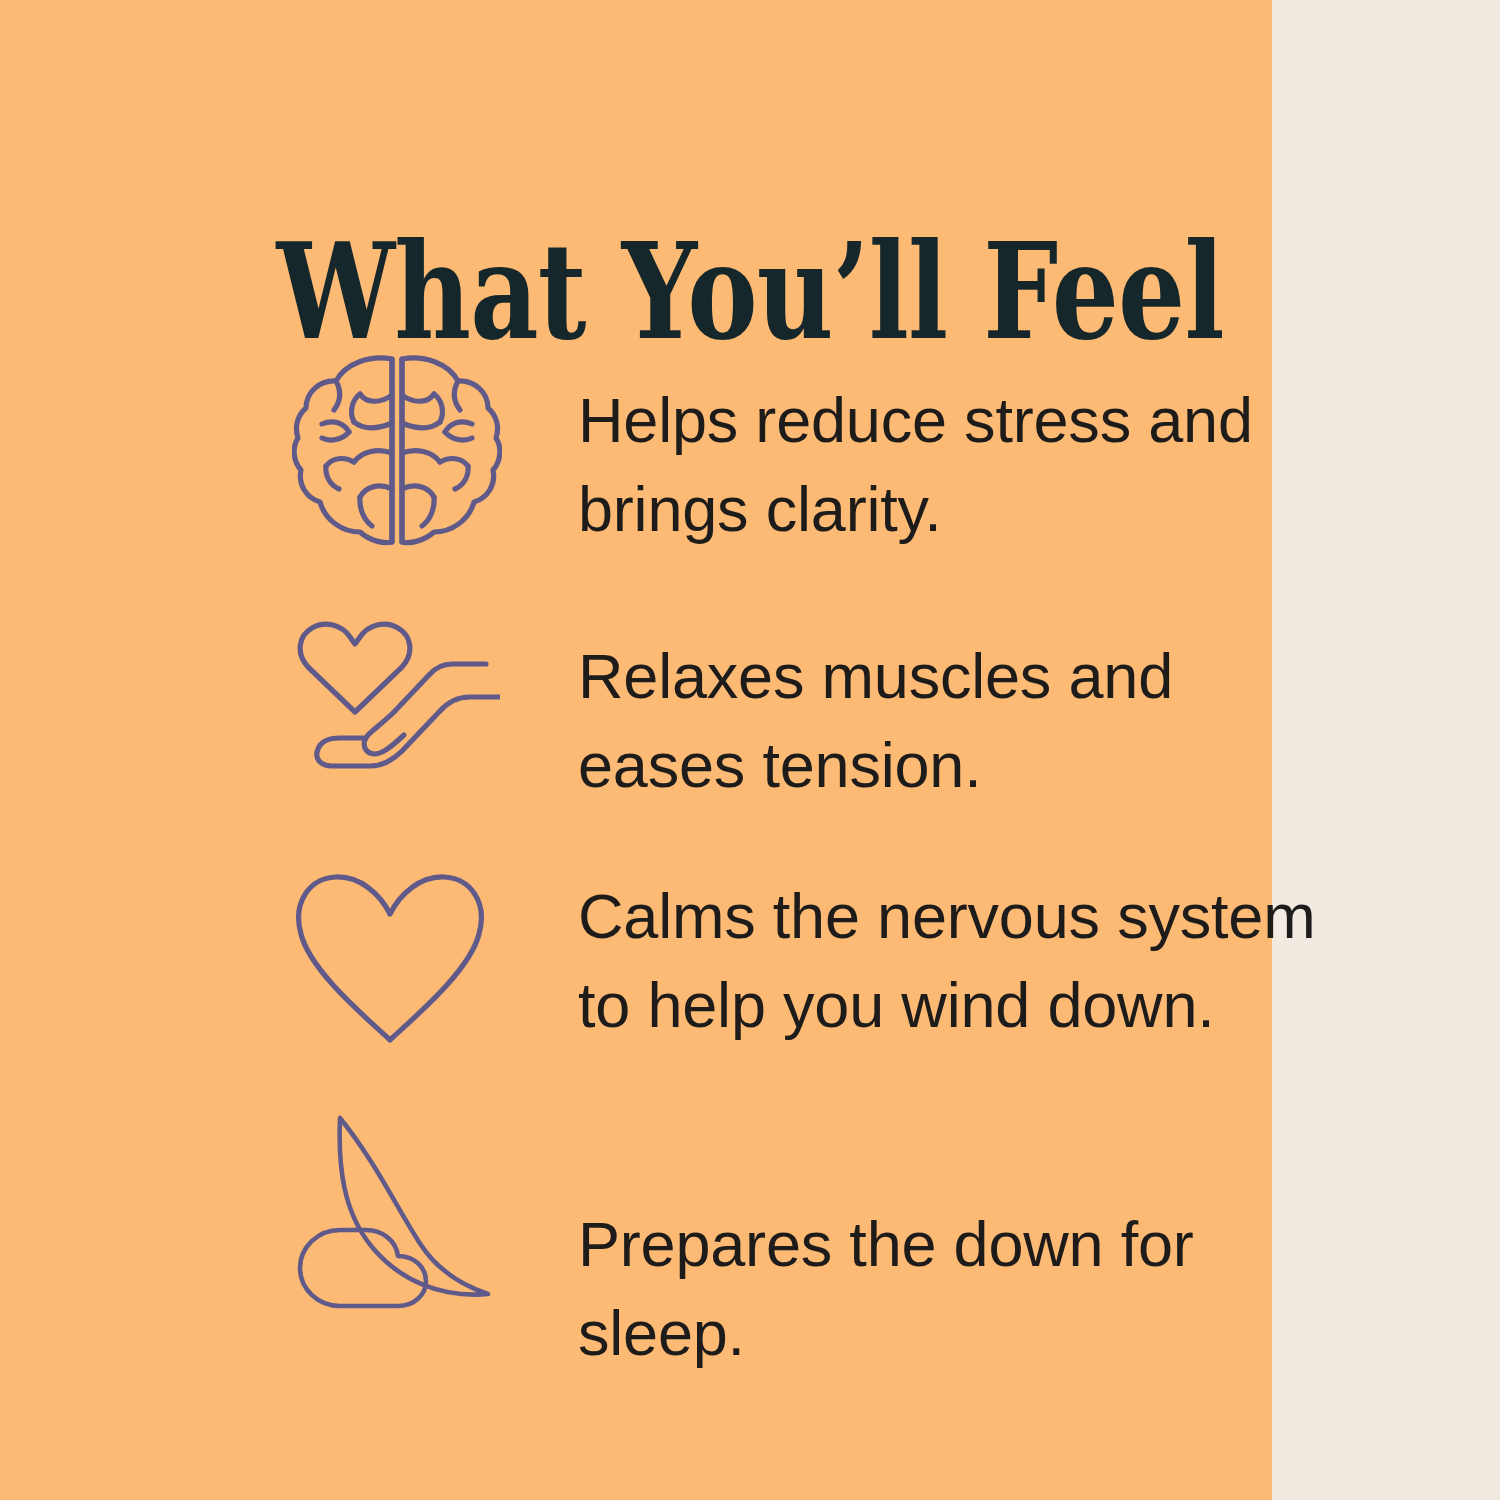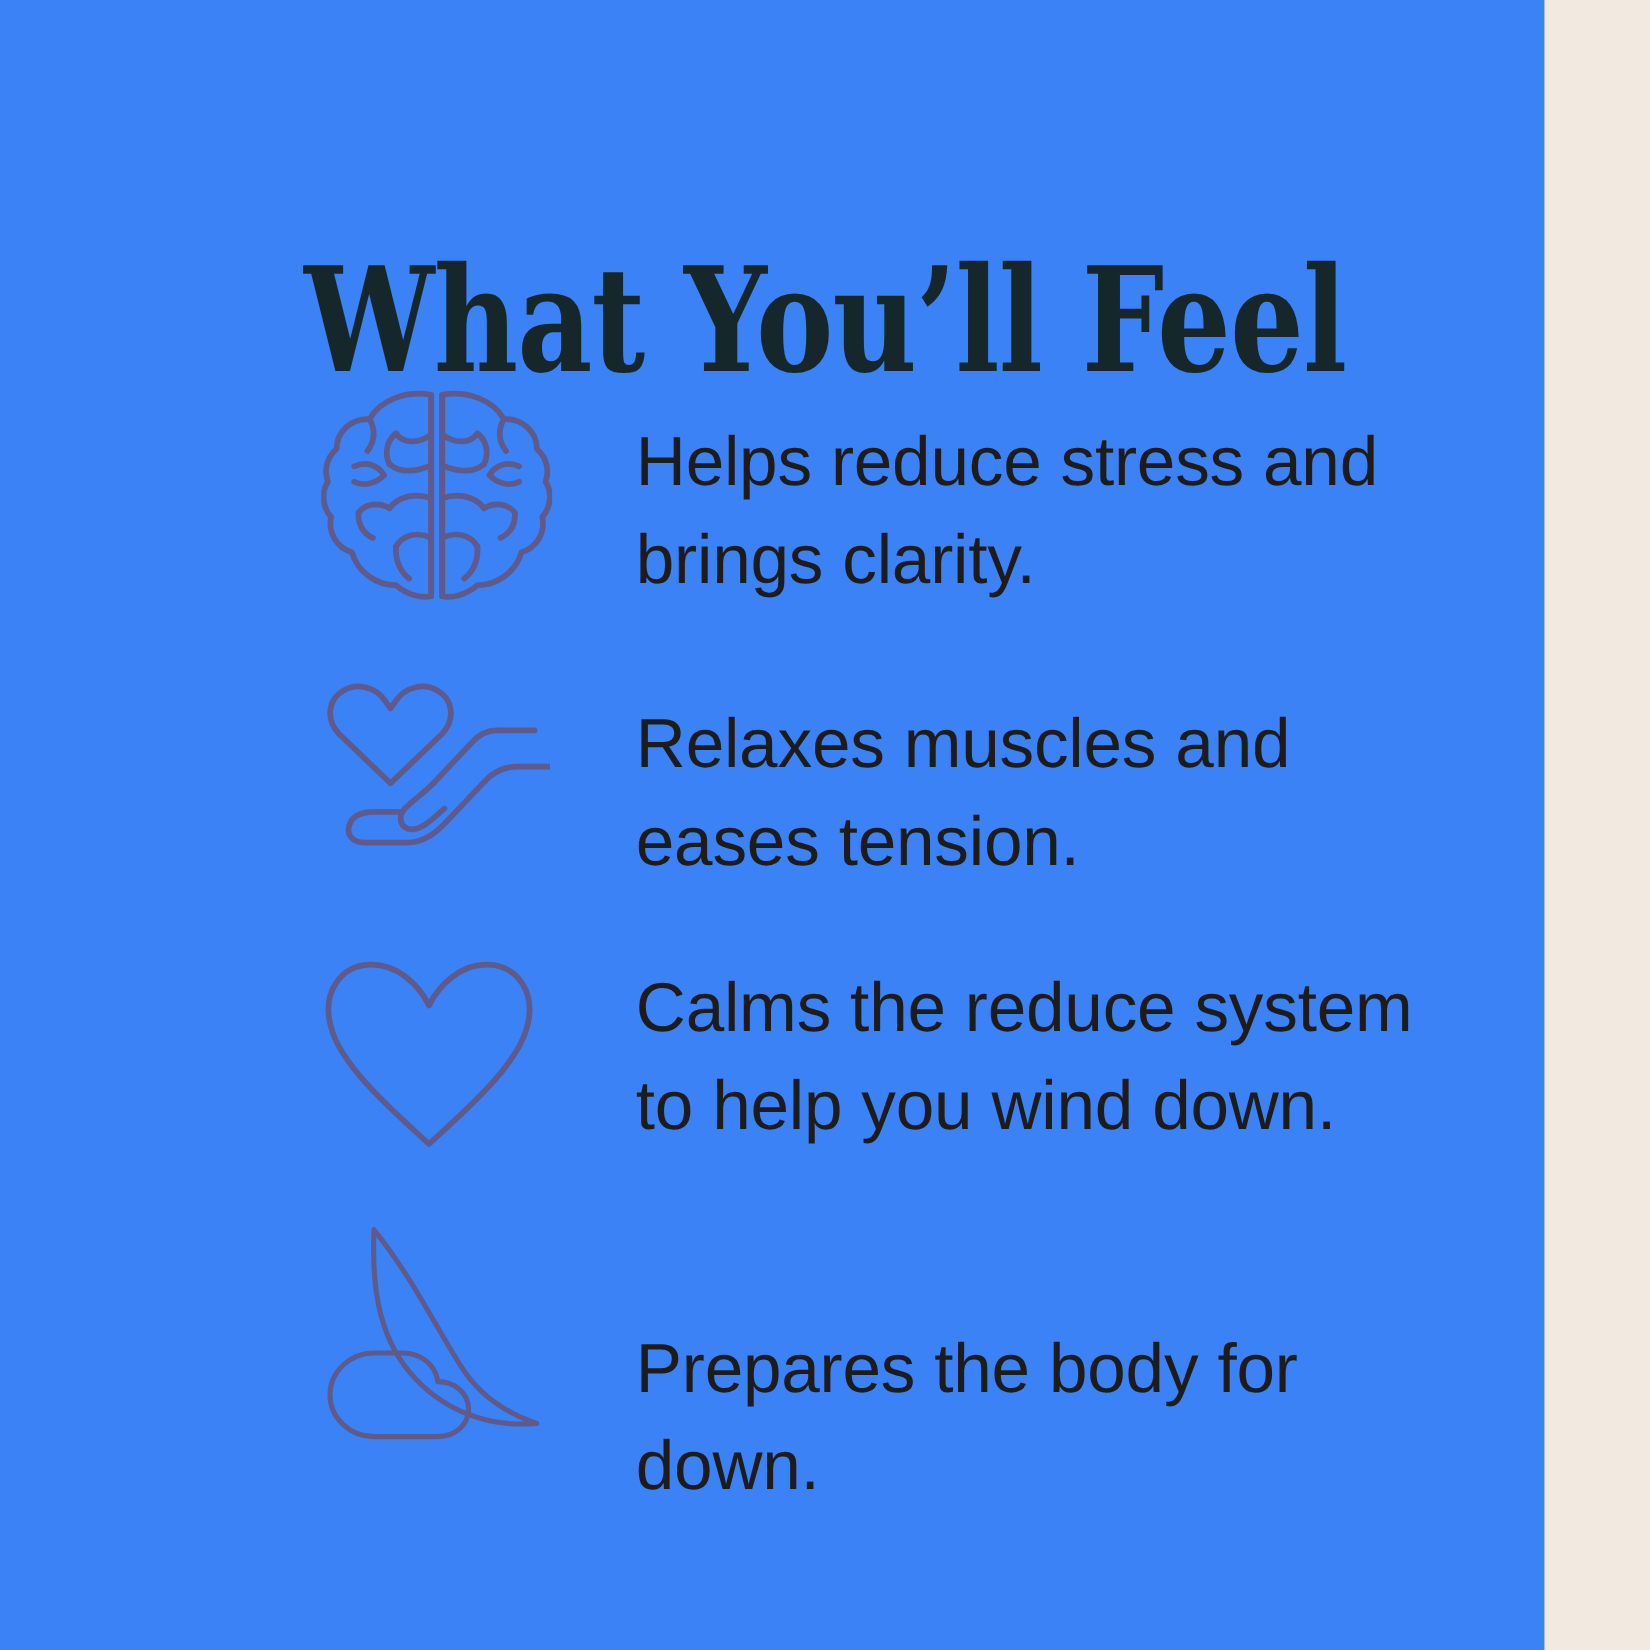--- a/index.html
+++ b/index.html
@@ -9,23 +9,23 @@
   body {
     width: 1500px;
     height: 1500px;
     background: #F2E9E1;
     font-family: "Liberation Sans", sans-serif;
     overflow: hidden;
   }
 
   .poster {
     position: relative;
-    width: 1404px;
+    width: 1272px;
     height: 1500px;
-    background: #3b82f6;
+    background: #fdba74;
     box-sizing: border-box;
   }
 
   
   .title-wrap {
     position: absolute;
     left: 0;
     top: 138px;
     width: 1500px;
     text-align: center;
@@ -190,21 +190,21 @@
         <svg class="icon-heart" width="196" height="172" viewBox="0 0 196 172" fill="none" stroke="#5F5A8A" stroke-width="5.2" stroke-linecap="round" stroke-linejoin="round">
           <path d="M98 168
                    C 70 142, 18 98, 9 62
                    C 0 30, 18 6, 44 5
                    C 68 4, 88 22, 98 42
                    C 108 22, 128 4, 152 5
                    C 178 6, 196 30, 187 62
                    C 178 98, 126 142, 98 168 Z"></path>
         </svg>
       </div>
-      <div class="text-cell t3">Calms the reduce system to help you wind down.</div>
+      <div class="text-cell t3">Calms the nervous system to help you wind down.</div>
     </div>
 
     <div class="row r4">
       <div class="icon-cell">
         <svg class="icon-moon" width="218" height="206" viewBox="0 0 218 206" fill="none" stroke="#5F5A8A" stroke-width="4.6" stroke-linecap="round" stroke-linejoin="round">
 
           <path d="M52 10
                    C 50 58, 55 104, 84 139
                    C 113 174, 155 190, 200 186
                    C 170 176, 146 158, 131 134
@@ -212,17 +212,17 @@
 
           <path d="M52 122
                    C 30 122, 12 139, 12 160
                    C 12 181, 30 198, 52 198
                    L 110 198
                    C 126 198, 138 187, 138 173
                    C 138 159, 126 148, 110 148
                    C 108 133, 95 122, 78 122 Z"></path>
         </svg>
       </div>
-      <div class="text-cell t4">Prepares the body for down.</div>
+      <div class="text-cell t4">Prepares the down for sleep.</div>
     </div>
 
   </div>
 </div>
 
 </body></html>

